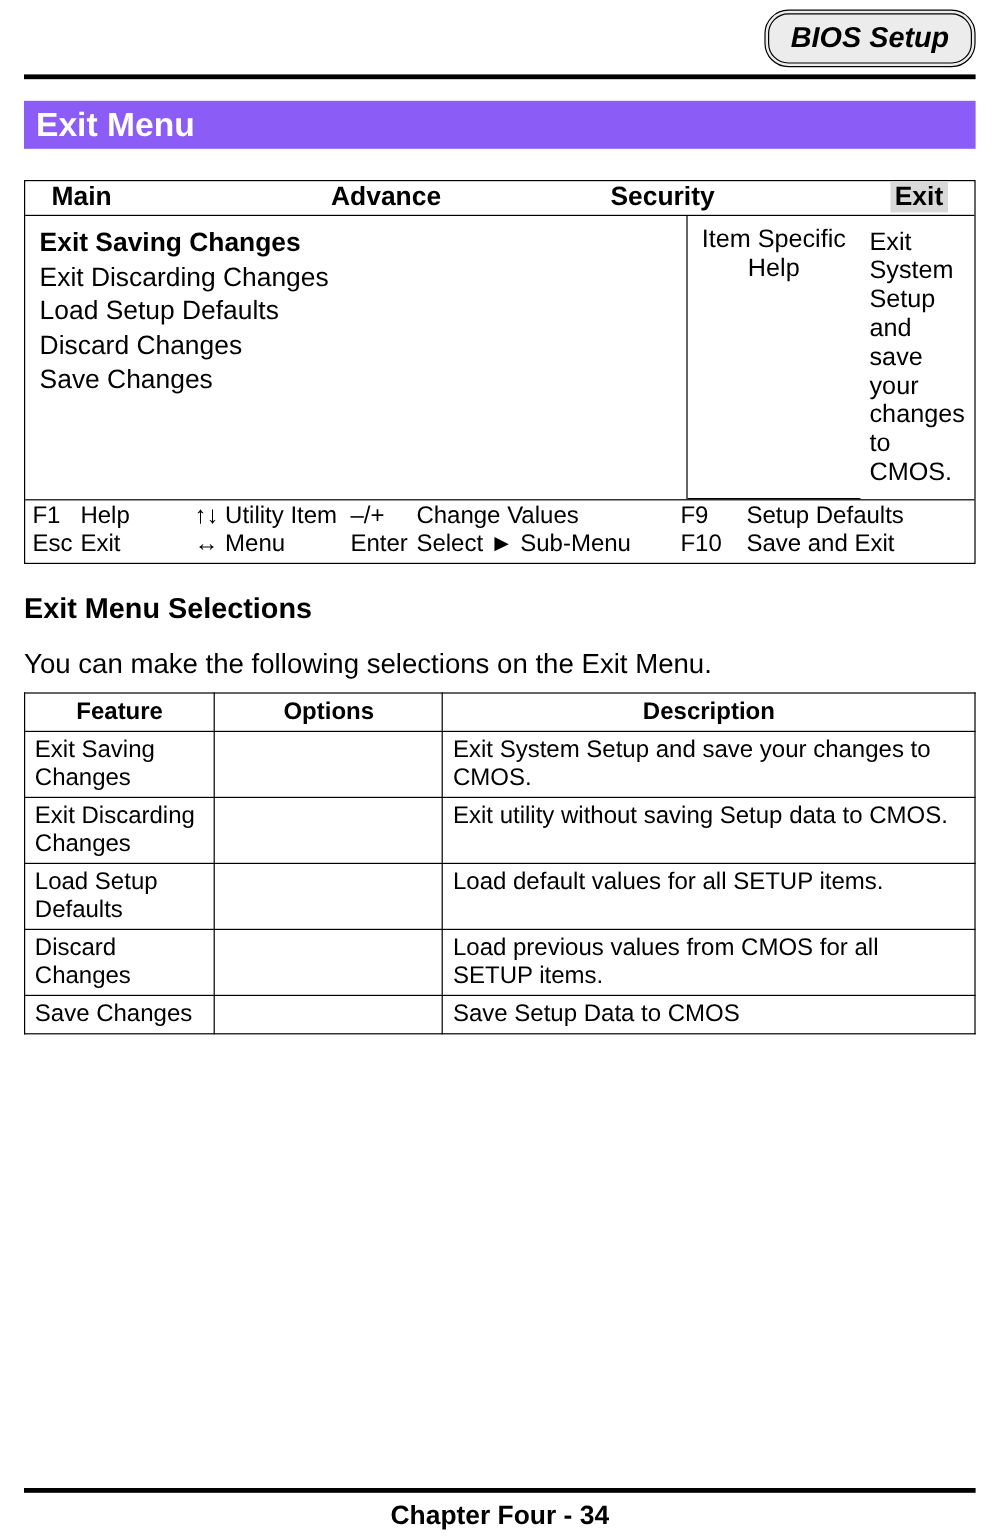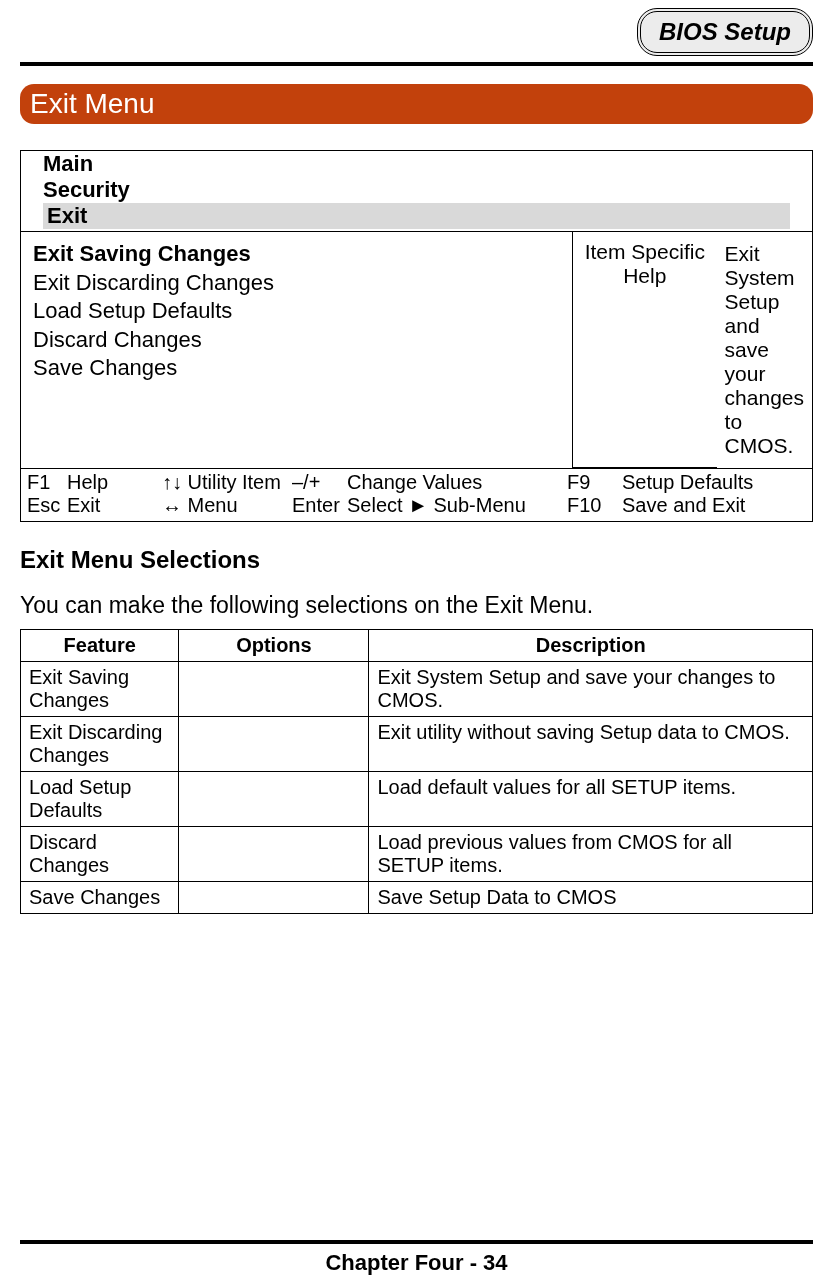--- a/index.html
+++ b/index.html
@@ -25,46 +25,44 @@
       font-style: italic;
       font-size: 24px;
       background: #ececec;
     }
     .thick-rule {
       border: none;
       border-top: 4px solid #000;
       margin-top: 6px;
     }
     .section-title {
-      background: #c2410c;
+      background: #8b5cf6;
       color: #fff;
-      font-weight: normal;
+      font-weight: bold;
       font-size: 28px;
       padding: 4px 10px;
       margin-top: 18px;
-      border-radius: 14px;
     }
     .bios-box {
       border: 1.5px solid #000;
       margin-top: 26px;
     }
     .bios-title-row {
       text-align: center;
       font-weight: bold;
       font-size: 22px;
       padding: 4px 0 0 0;
     }
     .bios-tabs {
       display: flex;
       justify-content: space-between;
       font-weight: bold;
       font-size: 22px;
       padding: 0 22px 2px 22px;
       border-bottom: 1.5px solid #000;
-      flex-direction: column;
     }
     .bios-tabs span { flex: 1; text-align: left; }
     .bios-tabs .tab-exit { background: #d9d9d9; padding: 0 4px; flex: 0 0 auto; }
     .bios-body {
       display: flex;
       border-bottom: 1.5px solid #000;
       min-height: 200px;
     }
     .bios-body-left {
       flex: 1;
@@ -157,20 +155,21 @@
 <div class="header-area">
   <div class="bios-chip">BIOS Setup</div>
 </div>
 <hr class="thick-rule">
 
 <div class="section-title">Exit Menu</div>
 
 <div class="bios-box">
   <div class="bios-tabs">
     <span>Main</span>
+    <span>Advance</span>
     <span>Security</span>
     <span class="tab-exit">Exit</span>
   </div>
   <div class="bios-body">
     <div class="bios-body-left">
       <div class="selected">Exit Saving Changes</div>
       <div>Exit Discarding Changes</div>
       <div>Load Setup Defaults</div>
       <div>Discard Changes</div>
       <div>Save Changes</div>

